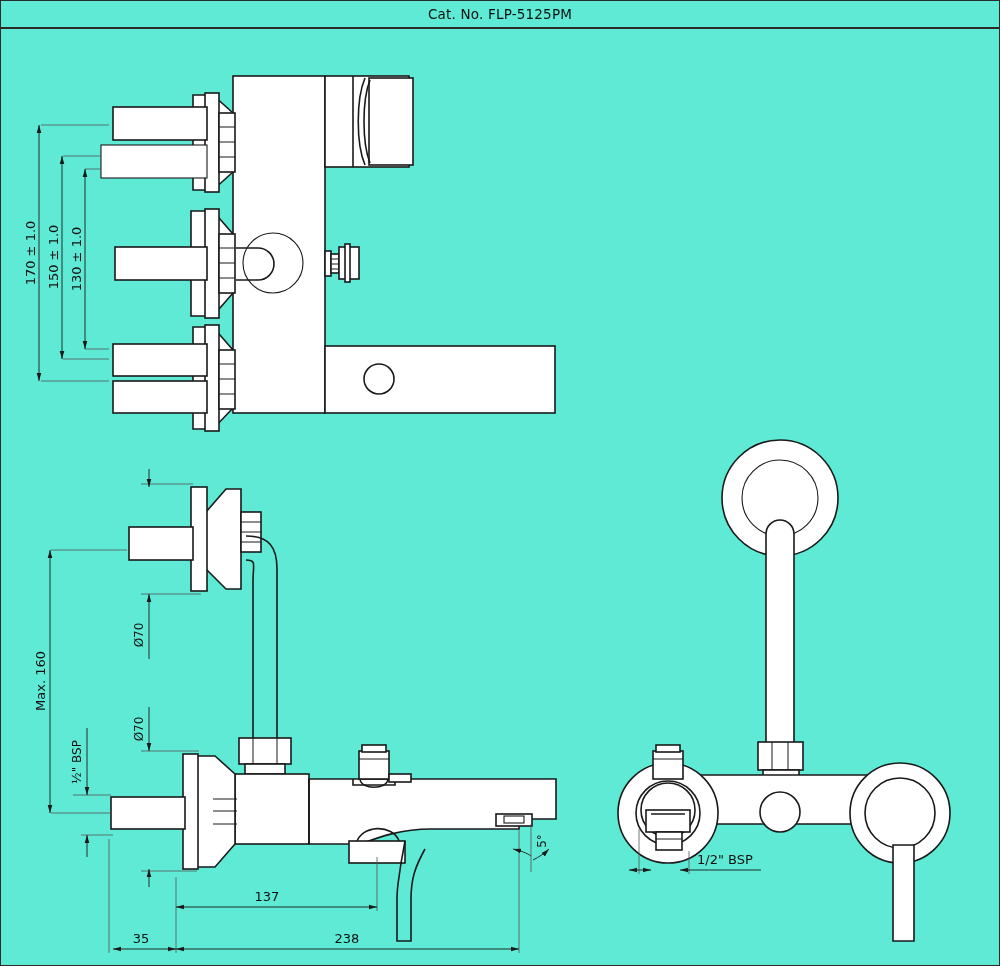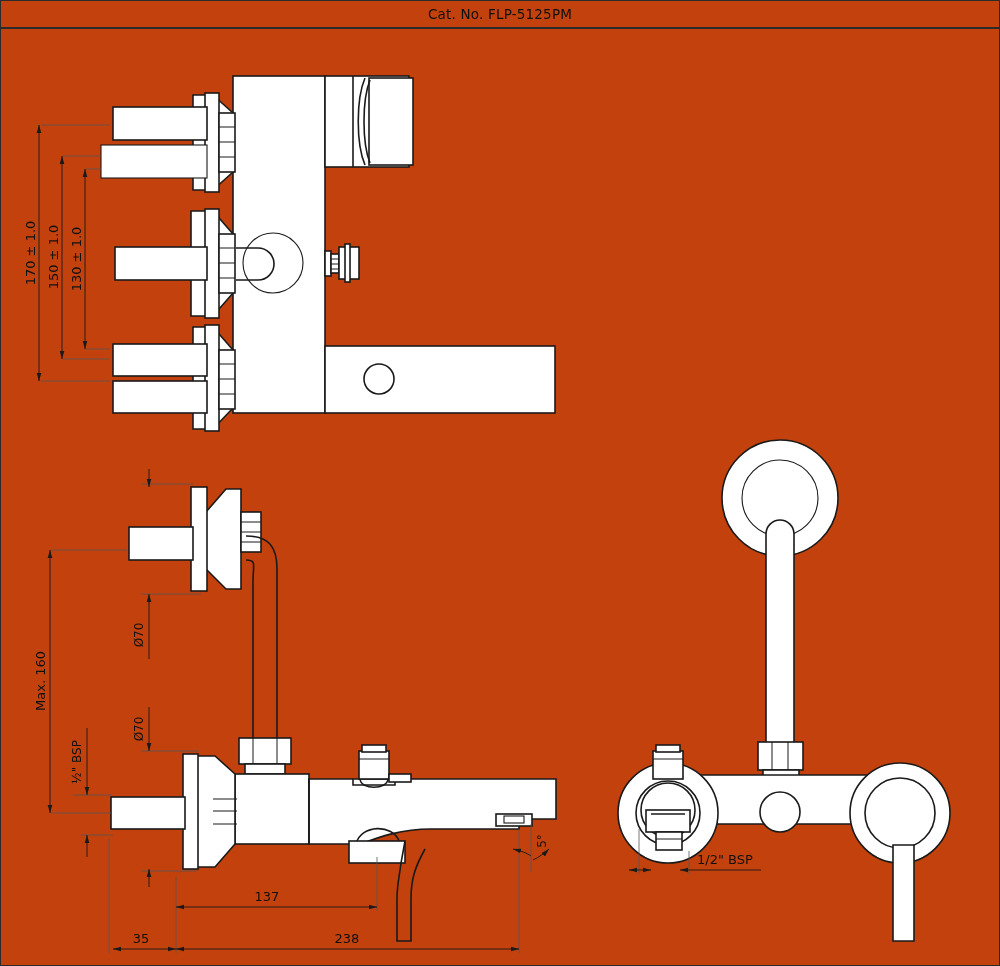--- a/index.html
+++ b/index.html
@@ -7,21 +7,21 @@
     width:1000px;height:966px;
     font-family:"DejaVu Sans","Liberation Sans",sans-serif;
     color:#1a1a1a;
     overflow:hidden;
   }
   #sheet{
     position:relative;
     width:1000px;height:966px;
     box-sizing:border-box;
     border:1px solid #2b2b2b;
-    background:#c2410c;
+    background:#5eead4;
   }
   #titlebar{
     position:absolute;left:0;top:0;width:100%;height:28px;
     border-bottom:2px solid #2b2b2b;
     display:flex;align-items:center;justify-content:center;
     box-sizing:border-box;
   }
   #titletext{
     font-size:13.5px;letter-spacing:.2px;color:#111;
     font-family:"DejaVu Sans","Liberation Sans",sans-serif;

